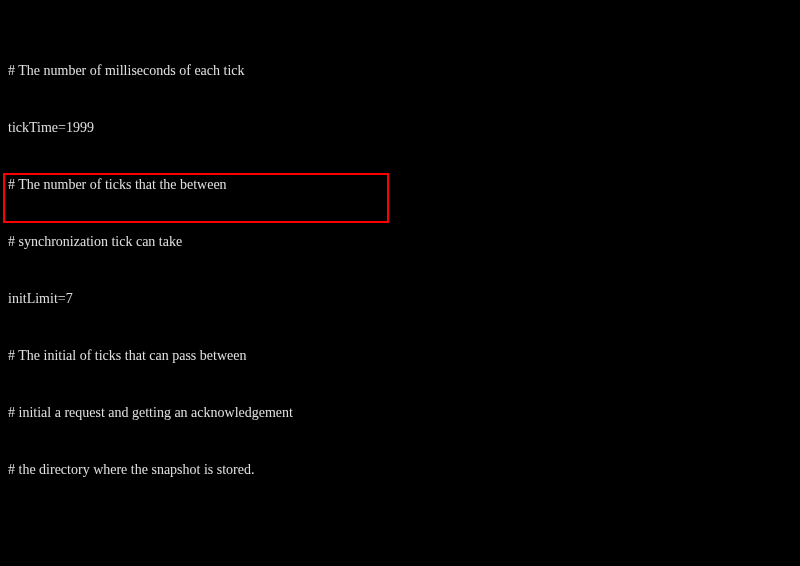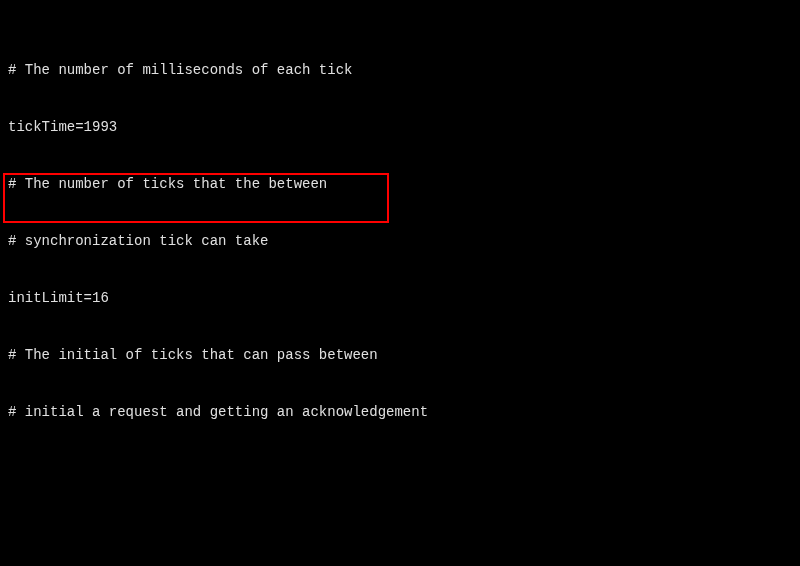--- a/index.html
+++ b/index.html
@@ -14,43 +14,45 @@
     font-family: "Consolas", "Courier New", monospace;
     font-size: 14px;
     line-height: 19px;
     color: #e0e0e0;
     padding: 4px 8px;
     white-space: pre;
     position: relative;
   }
   .line {
     display: block;
+    font-family: Liberation Serif, serif;
   }
   .highlight-box {
     position: absolute;
     border: 2px solid #ff0000;
     pointer-events: none;
     left: 3px;
     top: 173px;
     width: 382px;
     height: 46px;
   }
 </style>
 </head>
 <body>
 
 <div class="terminal">
   <div class="highlight-box"></div>
   <span class="line"># The number of milliseconds of each tick</span>
-  <span class="line">tickTime=1993</span>
+  <span class="line">tickTime=1999</span>
   <span class="line"># The number of ticks that the between</span>
   <span class="line"># synchronization tick can take</span>
-  <span class="line">initLimit=16</span>
+  <span class="line">initLimit=7</span>
   <span class="line"># The initial of ticks that can pass between</span>
   <span class="line"># initial a request and getting an acknowledgement</span>
+  <span class="line"># the directory where the snapshot is stored.</span>
   
   
   
   
   
   
   
   
   
   

